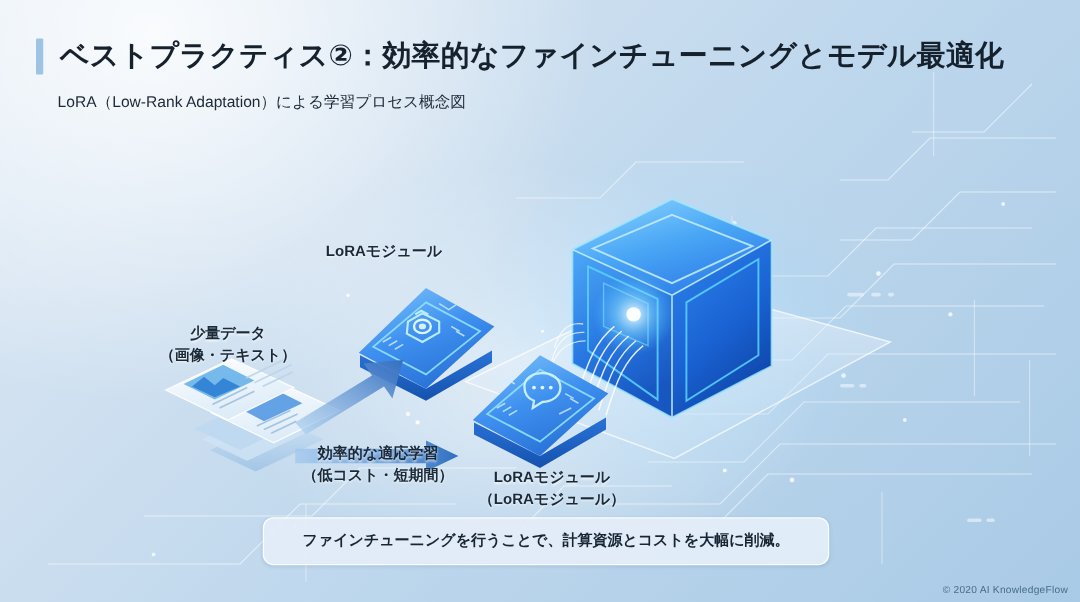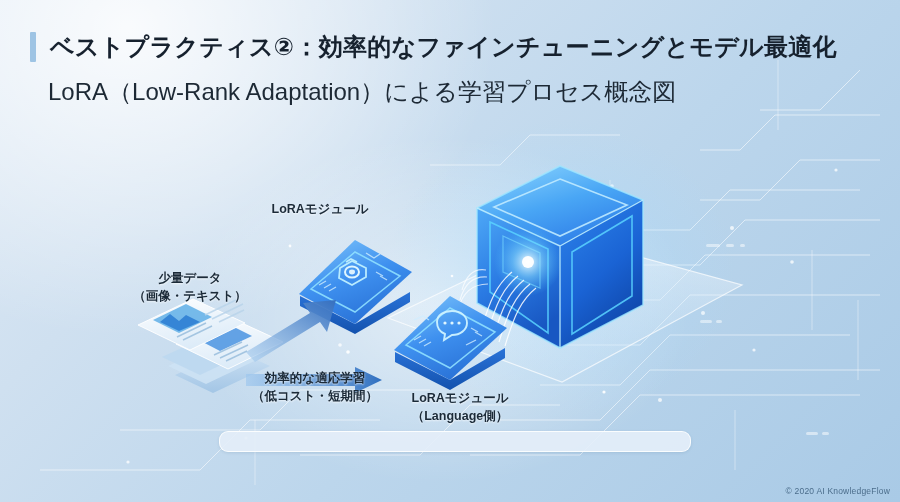--- a/index.html
+++ b/index.html
@@ -63,21 +63,21 @@
     font-size: 24px;
     font-weight: 700;
     color: #16212e;
     letter-spacing: 0.3px;
     line-height: 1;
     white-space: nowrap;
   }
   .subtitle-text {
     position: absolute;
     left: 48px; top: 76px;
-    font-size: 24px;
+    font-size: 13px;
     font-weight: 400;
     color: #1d2935;
     white-space: nowrap;
   }
 
   
   .lbl {
     position: absolute;
     text-align: center;
     color: #1b2a38;
@@ -382,30 +382,31 @@
     <div class="subtitle-text">LoRA（Low-Rank Adaptation）による学習プロセス概念図</div>
   </div>
 
 
   <div class="lbl" id="label-vision">
     <span>LoRAモジュール</span>
   </div>
 
   <div class="lbl" id="label-language">
     <span>LoRAモジュール</span>
-    <span>（Language側）</span>
+    <span>（LoRAモジュール）</span>
   </div>
 
   <div class="lbl" id="label-data">
     <span>少量データ</span>
     <span>（画像・テキスト）</span>
   </div>
 
   <div class="lbl" id="label-adapt">
     <span>効率的な適応学習</span>
     <span>（低コスト・短期間）</span>
   </div>
 
   <div class="caption">
+    <span>ファインチューニングを行うことで、計算資源とコストを大幅に削減。</span>
   </div>
 
   <div class="footer">© 2020 AI KnowledgeFlow</div>
 </div>
 
 </body></html>

